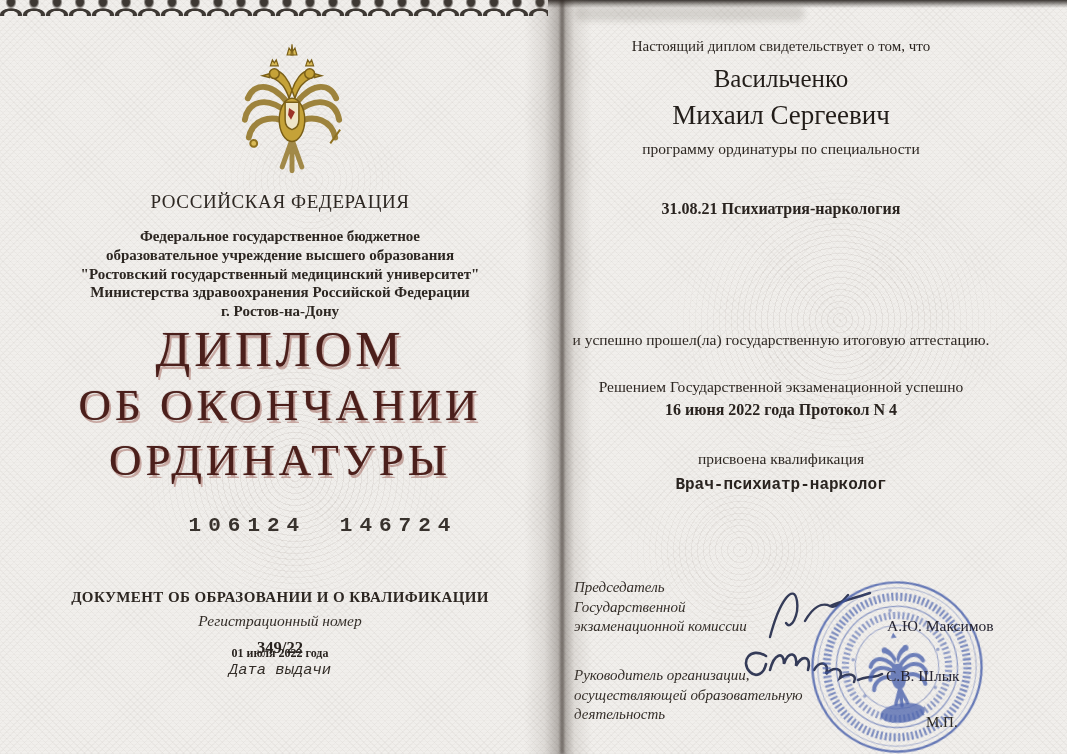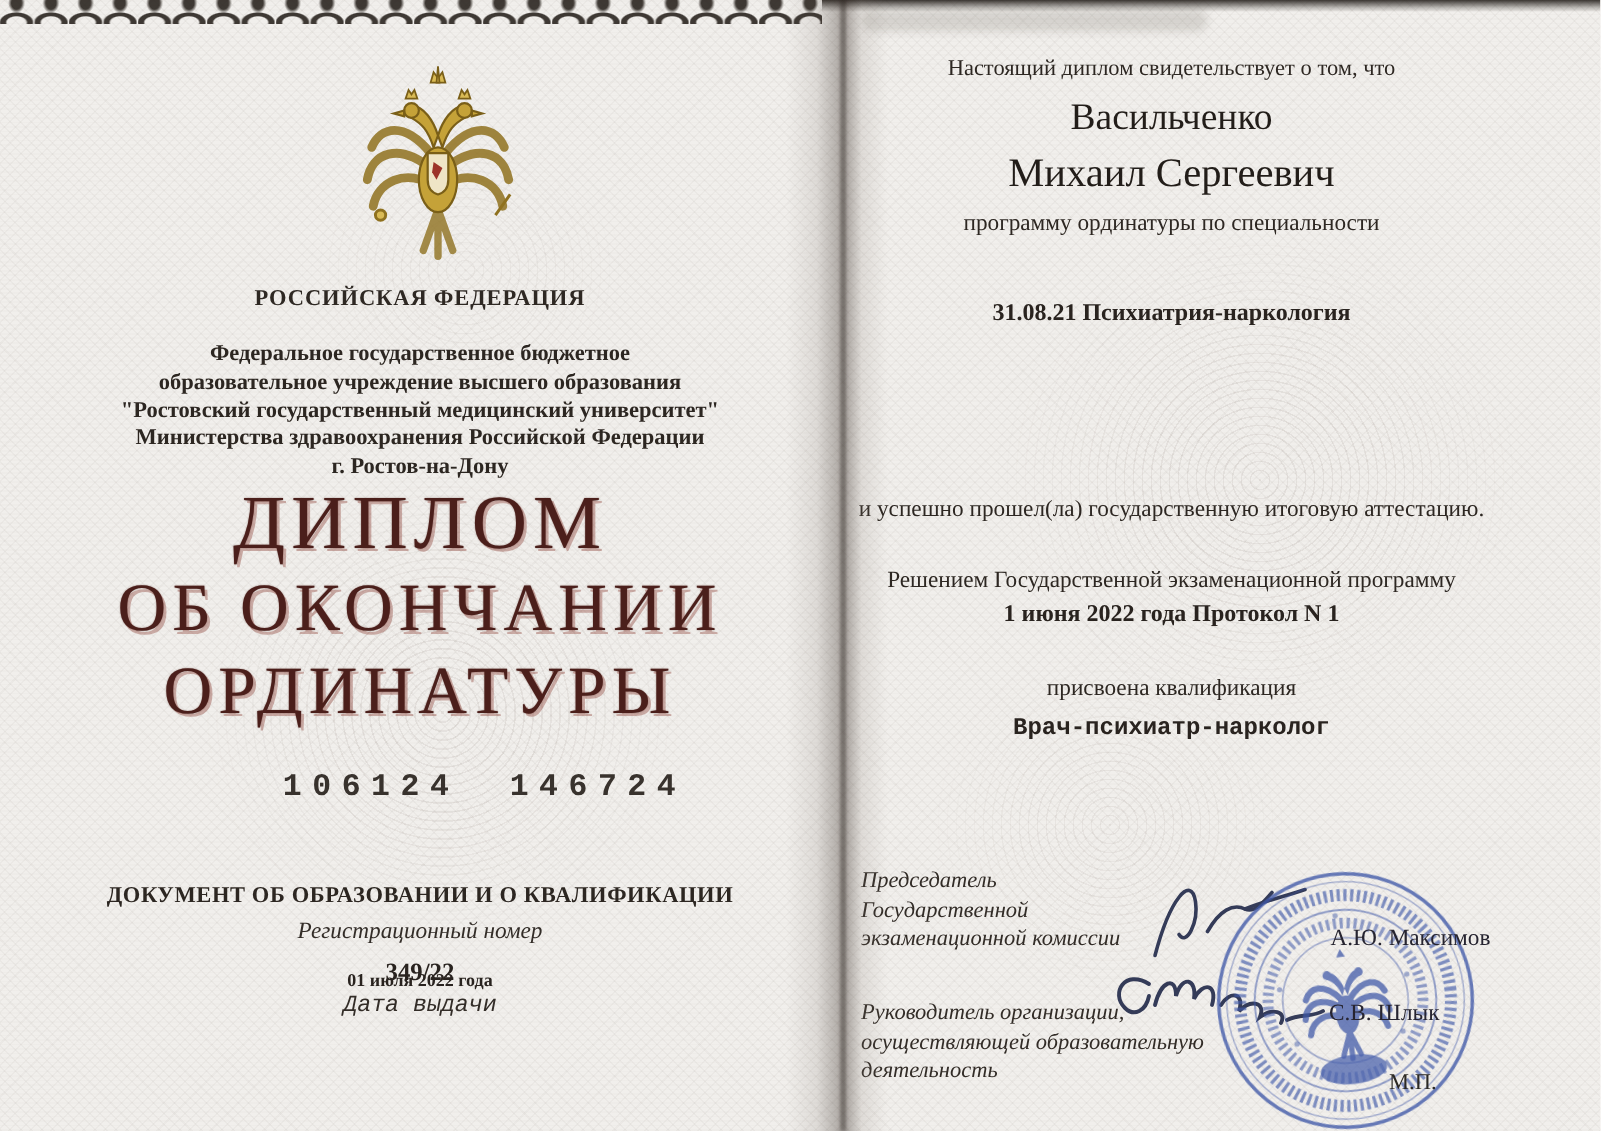--- a/index.html
+++ b/index.html
@@ -60,21 +60,21 @@
   .page { position:absolute; top:0; height:754px; }
   .page.left  { left:0;     width:560px; }
   .page.right { left:560px; width:507px; }
 
   .abs { position:absolute; }
   .ctr { width:100%; text-align:center; }
 
   
   .emblem { left:238px; top:40px; width:108px; height:140px; }
 
-  .country { top:191px; font-size:15px; font-weight:700; letter-spacing:.6px; color:#2e2823; }
+  .country { top:191px; font-size:19px; font-weight:400; letter-spacing:.6px; color:#2e2823; }
 
   .inst { top:227px; font-size:15px; font-weight:700; line-height:18.8px; color:#2c2621; }
 
   .title { top:320px; color:#4b1f1b; font-weight:400; letter-spacing:4px;
     text-shadow:2px 2.5px 0 rgba(138,58,47,0.38), 0 0 1px rgba(70,28,22,0.65); }
   .title .t1 { font-size:51px; line-height:58px; }
   .title .t2 { font-size:45px; line-height:55px; }
   .title .t3 { font-size:45px; line-height:55px;text-align:center; }
 
   .serial { top:514px; font-family:"Liberation Mono","DejaVu Sans Mono",monospace;
@@ -204,22 +204,22 @@
   <div class="page right">
     <div class="rcontent">
       <div class="rc intro">Настоящий диплом свидетельствует о том, что</div>
       <div class="rc surname">Васильченко</div>
       <div class="rc fullname">Михаил Сергеевич</div>
       <div class="rc program">
         <div>программу ординатуры по специальности</div>
       </div>
       <div class="rc spec">31.08.21 Психиатрия-наркология</div>
       <div class="rc attest">и успешно прошел(ла) государственную итоговую аттестацию.</div>
-      <div class="rc dec1">Решением Государственной экзаменационной программу</div>
-      <div class="rc dec2">1 июня 2022 года Протокол N 1</div>
+      <div class="rc dec1">Решением Государственной экзаменационной успешно</div>
+      <div class="rc dec2">16 июня 2022 года Протокол N 4</div>
       <div class="rc qlabel">присвоена квалификация</div>
       <div class="rc qvalue">Врач-психиатр-нарколог</div>
     </div>
 
     <div class="sig-label chairman-label">
       <div>Председатель</div>
       <div>Государственной</div>
       <div>экзаменационной комиссии</div>
     </div>
 

